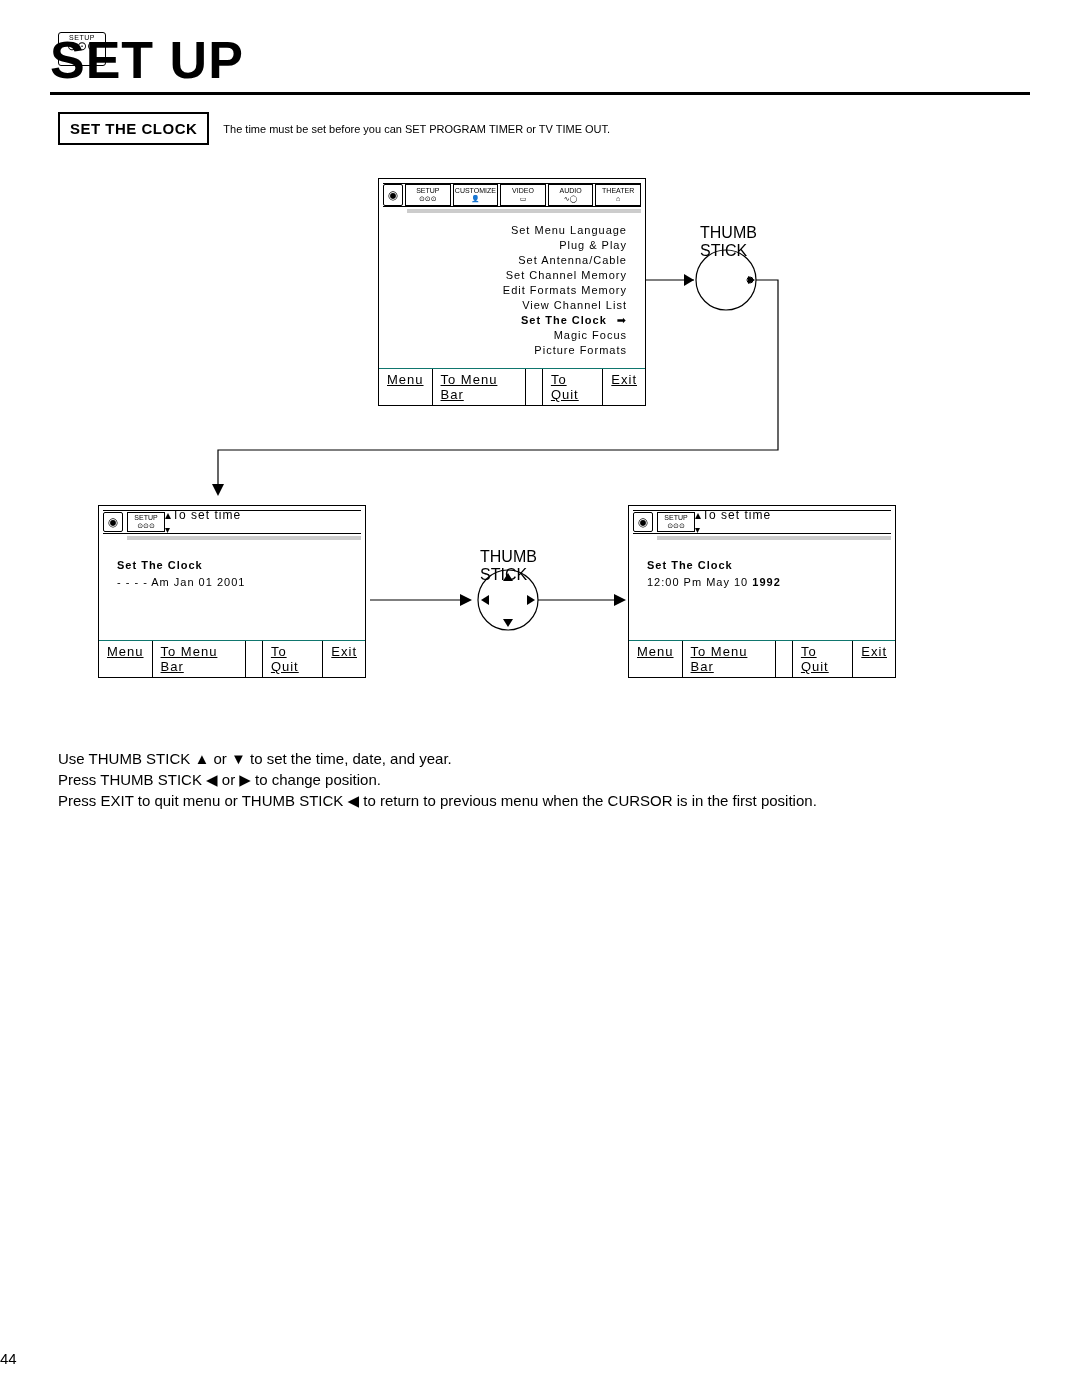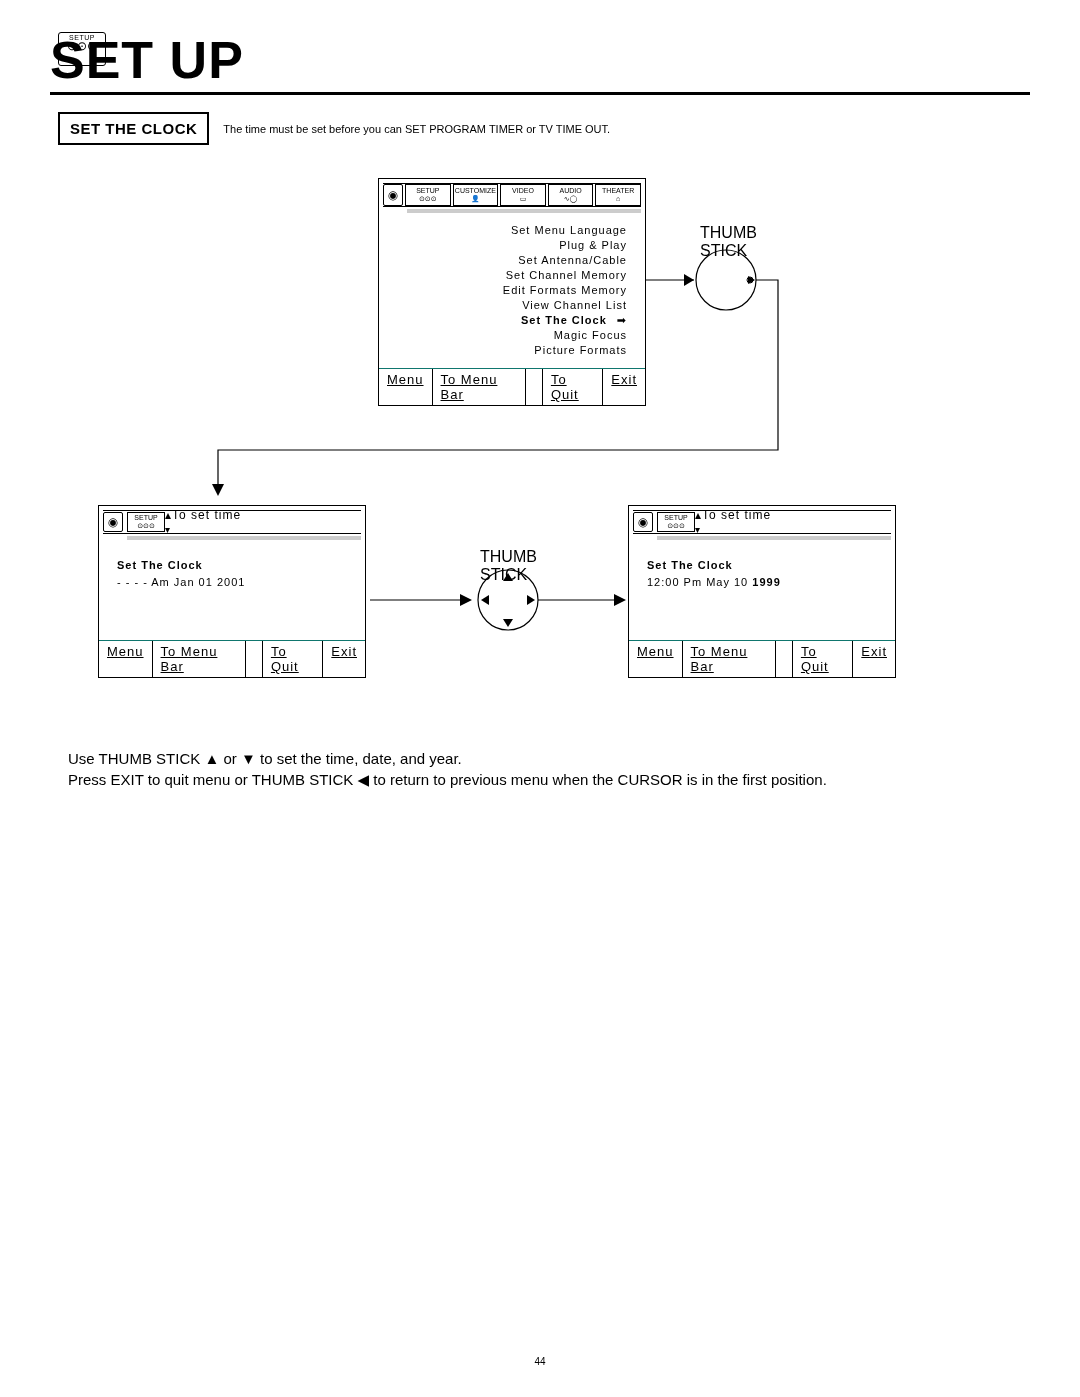--- a/index.html
+++ b/index.html
@@ -131,28 +131,27 @@
   .clock-body { padding: 12px 18px 50px 18px; font-size:11px; letter-spacing:1px; line-height:15px;}
   .clock-body .hdr { font-weight:bold; margin-bottom:2px;}
   .thumbstick-label { position:absolute; font-size:16px; line-height:18px;}
   .stick-circle { stroke:#000; fill:none; stroke-width:1.2;}
   .instructions {
     position:absolute;
     top: 748px;
     left: 58px;
     font-size:15px;
     line-height:21px;
-    margin-left:10px;
   }
   .page-number {
     position:absolute;
     bottom: 30px;
     left: 0; right:0;
-    text-align:center;
-    font-size:10px;
+    text-align:left;
+    font-size:15px;
     margin-top:41px;
   }
 </style>
 </head>
 <body>
 
 <div class="top-icon">
   <div class="lbl">SETUP</div>
   <div class="dots">⊙⊙⊙</div>
 </div>
@@ -267,35 +266,38 @@
       <div class="eye">◉</div>
       <div class="setup-tab">
           <span>SETUP</span>
           <span>⊙⊙⊙</span>
         </div>
       <div class="tosettime"><span>▴</span><span>To set time</span><br><span style="font-size:10px">▾</span></div>
     </div>
     <div class="shadow-bar"></div>
     <div class="clock-body">
       <div class="hdr">Set The Clock</div>
-      <div><span>12:00 Pm May 10 </span><b>1999</b></div>
+      <div><span>12:00 Pm May 10 </span><b>1992</b></div>
     </div>
     <div class="footer">
       <span>Menu</span>
       <span>To Menu Bar</span>
       <span class="spacer"></span>
       <span>To Quit</span>
       <span>Exit</span>
     </div>
   </div>
 
 </div>
 
 <div class="instructions">
   <div>
     <span>Use THUMB STICK </span>▲<span> or </span>▼<span> to set the time, date, and year.</span>
   </div>
   <div>
+    <span>Press THUMB STICK </span>◀<span> or </span>▶<span> to change position.</span>
+  </div>
+  <div>
     <span>Press EXIT to quit menu or THUMB STICK </span>◀<span> to return to previous menu when the CURSOR is in the first position.</span>
   </div>
 </div>
 
 <div class="page-number">44</div>
 
 </body></html>

